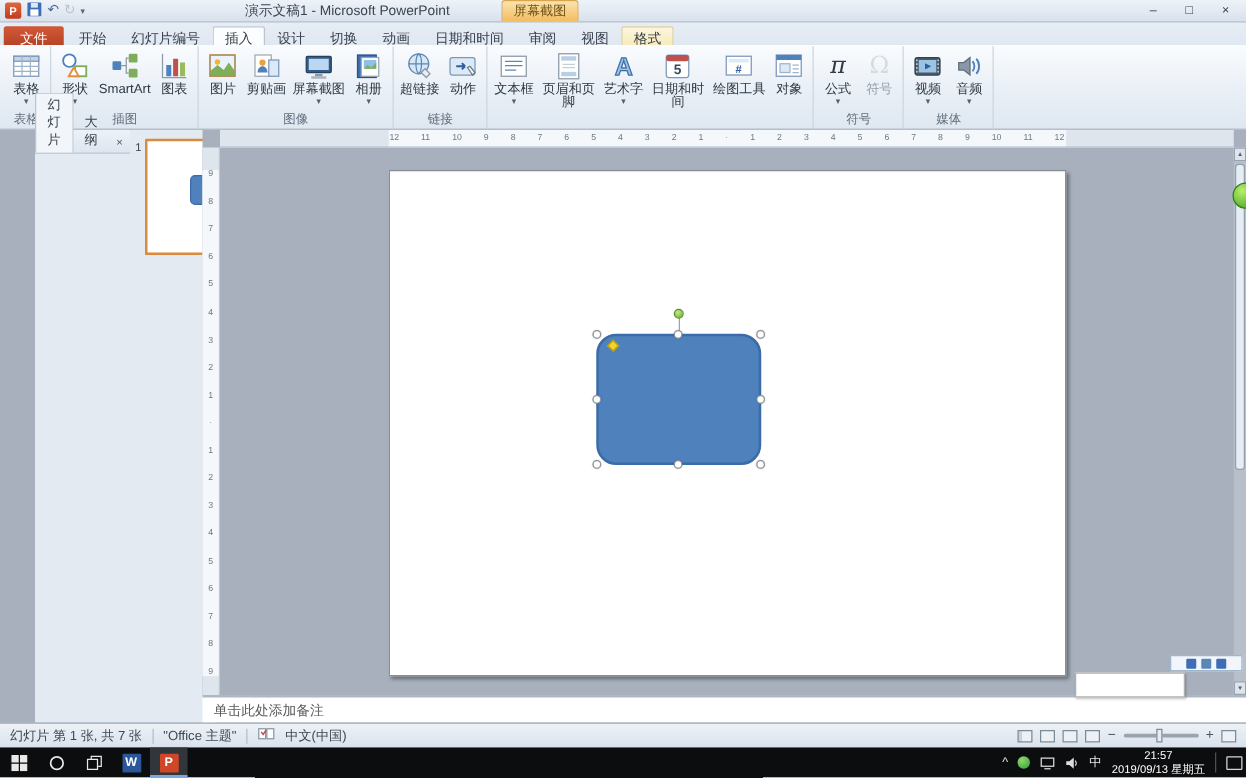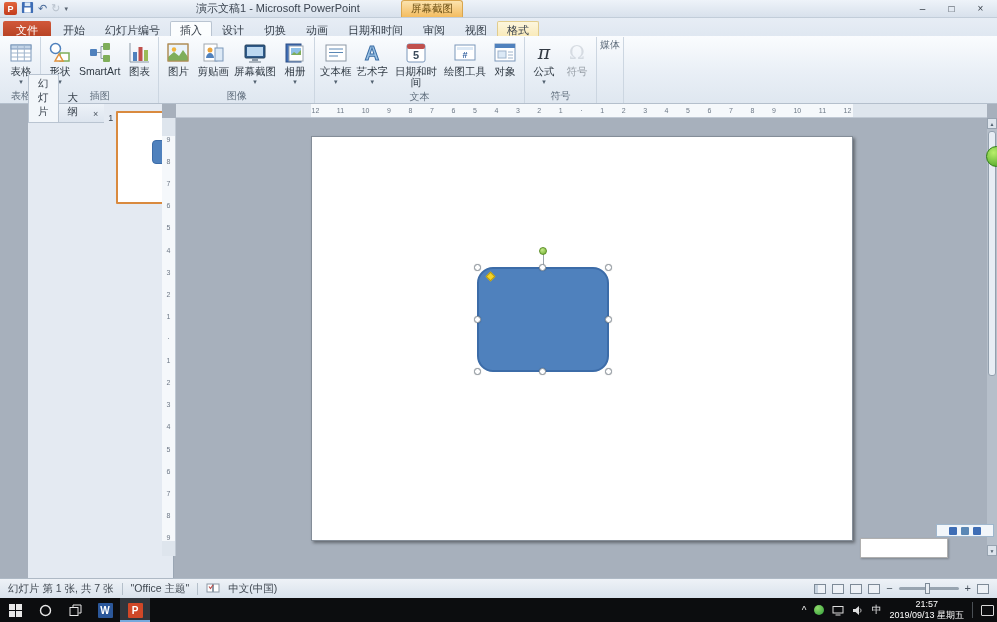--- a/index.html
+++ b/index.html
@@ -279,32 +279,68 @@
                 <path d="M9 15l3-3 3 2 4-4v5H9z" fill="#7fae5a"></path>
               </svg>
           </span>
           <span class="rlabel">相册</span>
           <span class="rarrow">▾</span>
         </div>
       </div>
       <div class="rgname">图像</div>
     </div>
 
-
     <div class="rgroup">
       <div class="rbtns">
         <div class="rbtn">
           <span class="ricon">
             <svg width="26" height="26" viewBox="0 0 26 26">
+                <circle cx="12" cy="11" r="8" fill="#d6e7f6" stroke="#5a87b5"></circle>
+                <path d="M4 11h16M12 3c-3 2.5-3 13.5 0 16M12 3c3 2.5 3 13.5 0 16" stroke="#5a87b5" fill="none"></path>
+                <path d="M14 18l3-3 4 4-3 3z" fill="#e8eef5" stroke="#8b98a5"></path>
+              </svg>
+          </span>
+          <span class="rlabel">超链接</span>
+        </div>
+        <div class="rbtn">
+          <span class="ricon">
+            <svg width="26" height="26" viewBox="0 0 26 26">
+                <rect x="3" y="6" width="20" height="14" rx="2" fill="#dce9f6" stroke="#7b97ba"></rect>
+                <path d="M8 13h7m0 0l-2.5-2.5M15 13l-2.5 2.5" stroke="#2e5d9e" stroke-width="1.6" fill="none"></path>
+                <path d="M17 14l4 6 2-2-4-5z" fill="#f5f8fb" stroke="#6b7986"></path>
+              </svg>
+          </span>
+          <span class="rlabel">动作</span>
+        </div>
+      </div>
+      <div class="rgname">链接</div>
+    </div>
+
+    <div class="rgroup">
+      <div class="rbtns">
+        <div class="rbtn">
+          <span class="ricon">
+            <svg width="26" height="26" viewBox="0 0 26 26">
                 <rect x="3" y="5" width="20" height="16" fill="#fff" stroke="#8b98a5"></rect>
                 <path d="M6 9h14M6 12.5h14M6 16h9" stroke="#5a87b5"></path>
               </svg>
           </span>
           <span class="rlabel">文本框</span>
           <span class="rarrow">▾</span>
+        </div>
+        <div class="rbtn">
+          <span class="ricon">
+            <svg width="26" height="26" viewBox="0 0 26 26">
+                <rect x="5" y="3" width="16" height="20" fill="#fff" stroke="#8b98a5"></rect>
+                <rect x="7" y="5" width="12" height="3.5" fill="#b9cfe6"></rect>
+                <rect x="7" y="17.5" width="12" height="3.5" fill="#b9cfe6"></rect>
+                <path d="M8 11.5h10M8 14h10" stroke="#c7ced6"></path>
+              </svg>
+          </span>
+          <span class="rlabel">页眉和页脚</span>
         </div>
         <div class="rbtn">
           <span class="ricon">
             <svg width="26" height="26" viewBox="0 0 26 26">
                 <text x="13" y="20" font-size="20" font-weight="bold" text-anchor="middle" fill="#9cc3e5" stroke="#3c6ea5" stroke-width="1">A</text>
               </svg>
           </span>
           <span class="rlabel">艺术字</span>
           <span class="rarrow">▾</span>
         </div>
@@ -333,21 +369,20 @@
             <svg width="26" height="26" viewBox="0 0 26 26">
                 <rect x="3" y="4" width="20" height="17" fill="#fff" stroke="#7b97ba"></rect>
                 <rect x="3" y="4" width="20" height="4" fill="#4f81bd"></rect>
                 <rect x="6" y="11" width="8" height="7" fill="#dce9f6" stroke="#9fb4cc"></rect>
                 <path d="M16 12h5M16 15h5M16 18h5" stroke="#9fb4cc"></path>
               </svg>
           </span>
           <span class="rlabel">对象</span>
         </div>
       </div>
-      <div class="rgname">文本</div>
     </div>
 
     <div class="rgroup">
       <div class="rbtns">
         <div class="rbtn">
           <span class="ricon">
               <span class="glyph-icon">π</span>
             </span>
           <span class="rlabel">公式</span>
           <span class="rarrow">▾</span>
@@ -356,20 +391,44 @@
           <span class="ricon">
               <span class="glyph-icon gray">Ω</span>
             </span>
           <span class="rlabel">符号</span>
         </div>
       </div>
       <div class="rgname">符号</div>
     </div>
 
     <div class="rgroup">
+      <div class="rbtns">
+        <div class="rbtn">
+          <span class="ricon">
+            <svg width="26" height="26" viewBox="0 0 26 26">
+                <rect x="3" y="6" width="20" height="14" rx="2" fill="#4a5a6a" stroke="#33414e"></rect>
+                <rect x="6" y="8" width="14" height="10" fill="#9cc3e5"></rect>
+                <path d="M11 10.5l5 2.5-5 2.5z" fill="#2e5d9e"></path>
+                <path d="M4.5 7.5v11M21.5 7.5v11" stroke="#dfe6ee" stroke-dasharray="1.5 1.5"></path>
+              </svg>
+          </span>
+          <span class="rlabel">视频</span>
+          <span class="rarrow">▾</span>
+        </div>
+        <div class="rbtn">
+          <span class="ricon">
+            <svg width="26" height="26" viewBox="0 0 26 26">
+                <path d="M5 10v6h4l5 4V6l-5 4z" fill="#8898a8" stroke="#5d6d7c"></path>
+                <path d="M16 9c2 2 2 6 0 8M19 7c3 3 3 9 0 12" stroke="#4f81bd" fill="none" stroke-width="1.5"></path>
+              </svg>
+          </span>
+          <span class="rlabel">音频</span>
+          <span class="rarrow">▾</span>
+        </div>
+      </div>
       <div class="rgname">媒体</div>
     </div>
   </div>
 
   <div id="leftpanel">
     <div class="panel-tabs">
       <span class="ptab active">幻灯片</span>
       <span class="ptab">大纲</span>
       <span class="ptab-close">×</span>
     </div>
@@ -451,20 +510,23 @@
         </div>
       </div>
     </div>
     <div id="vscroll">
       <span class="vs-btn" style="top:0;">▲</span>
       <span class="vs-thumb"></span>
       <span class="vs-btn" style="bottom:0;">▼</span>
     </div>
   </div>
 
+  <div id="notespane">
+    <span>单击此处添加备注</span>
+  </div>
 
   <div id="statusbar">
     <span>幻灯片 第 1 张, 共 7 张</span>
     <span class="sb-sep"></span>
     <span>"Office 主题"</span>
     <span class="sb-sep"></span>
     <span>
       <svg width="14" height="12" viewBox="0 0 14 12">
           <rect x="1" y="2" width="5.5" height="8" fill="#fff" stroke="#8b98a5"></rect>
           <rect x="7.5" y="2" width="5.5" height="8" fill="#fff" stroke="#8b98a5"></rect>

